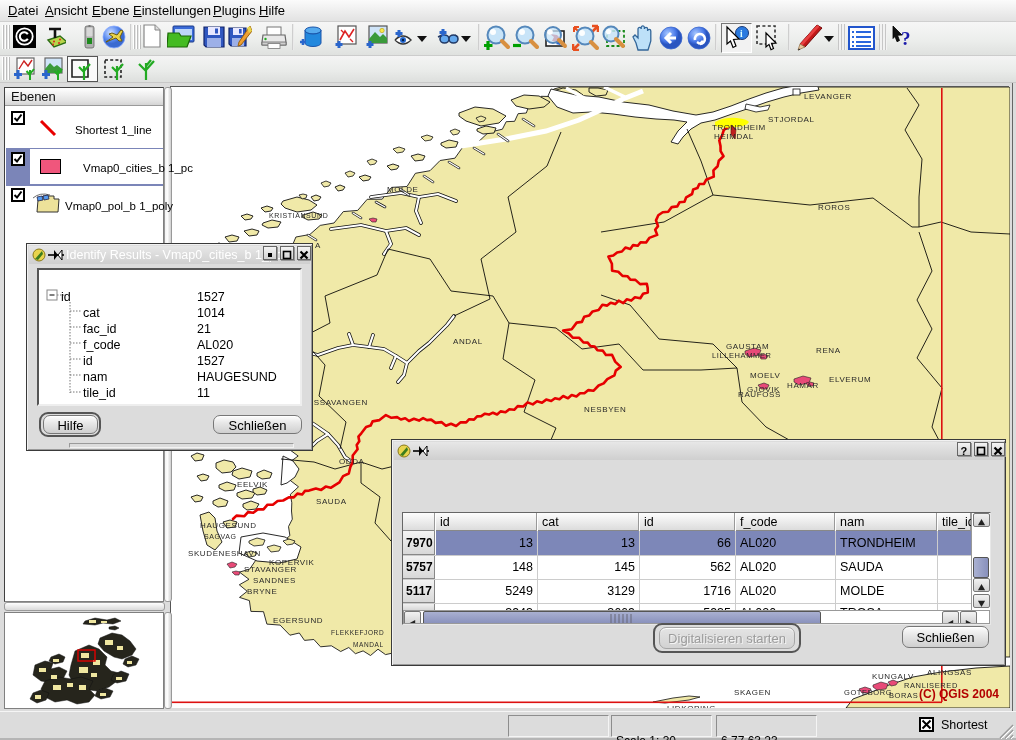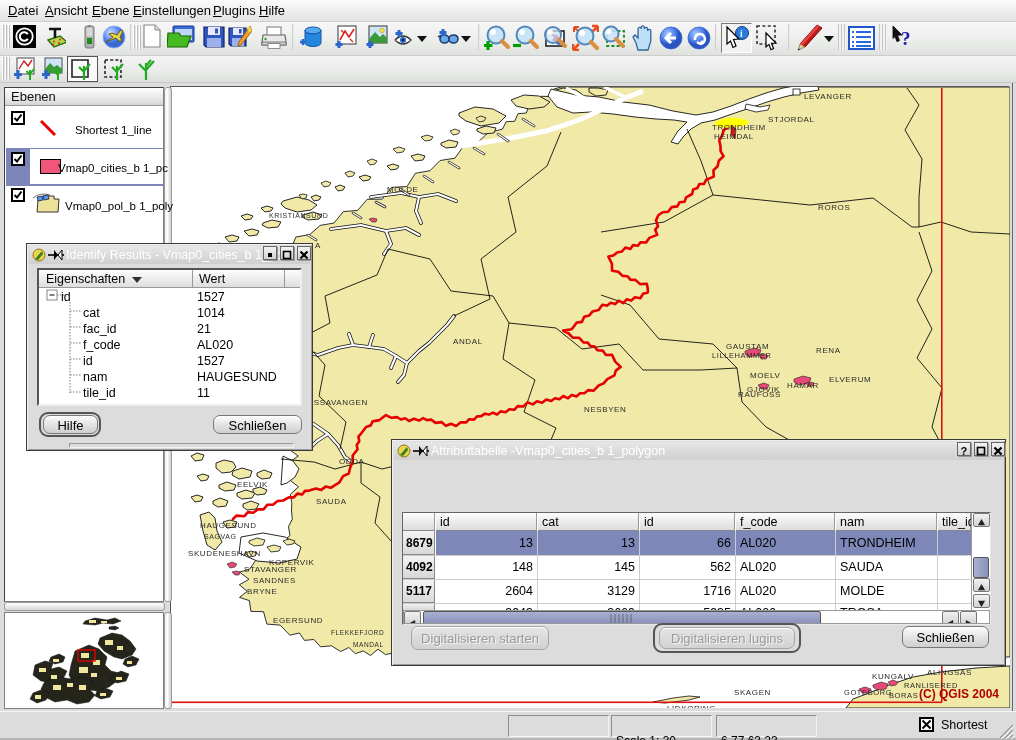--- a/index.html
+++ b/index.html
@@ -493,21 +493,21 @@
 <svg class="abs" style="left:38px;top:118px" width="20" height="20" viewBox="0 0 20 20">
     <line x1="3" y1="3" x2="17" y2="17" stroke="#e80000" stroke-width="3"></line>
   </svg>
 <div class="ltxt" style="left:75px;top:124px">Shortest 1_line</div>
 <div class="cbx" style="top:152px">
     <svg width="10" height="10" viewBox="0 0 10 10">
       <path d="M1.5 5 L4 7.5 L8.5 1.5" stroke="#000" stroke-width="2" fill="none"></path>
     </svg>
   </div>
 <div class="abs" style="left:40px;top:159px;width:21px;height:15px;background:#f0567c;border:1.5px solid #000"></div>
-<div class="ltxt" style="left:58px;top:162px">Vmap0_cities_b 1_pc</div>
+<div class="ltxt" style="left:83px;top:162px">Vmap0_cities_b 1_pc</div>
 <div class="cbx" style="top:188px">
     <svg width="10" height="10" viewBox="0 0 10 10">
       <path d="M1.5 5 L4 7.5 L8.5 1.5" stroke="#000" stroke-width="2" fill="none"></path>
     </svg>
   </div>
 <svg class="abs" style="left:30px;top:190px" width="32" height="24" viewBox="0 0 32 24">
 <path d="M8,10 L13,6 L24,6 L24,9 L29,9 L28,22 L7,22 Z" fill="#ede29a" stroke="#333" stroke-width="1"></path>
 <path d="M3,8 Q10,2 20,5" fill="none" stroke="#444" stroke-width="0.8"></path>
 <path d="M7,7 l5,-1 1,4 -5,1 z" fill="#5599ee" stroke="#224" stroke-width="0.8"></path>
 <path d="M13,6 l5,-1 1,4 -5,1 z" fill="#5599ee" stroke="#224" stroke-width="0.8"></path>
@@ -570,29 +570,20 @@
   <div class="tbtn" style="left:236px"><svg width="12" height="12" viewBox="0 0 12 12">
         <rect x="4" y="4" width="4" height="4" fill="#000"></rect>
       </svg></div>
   <div class="tbtn" style="left:253px"><svg width="12" height="12" viewBox="0 0 12 12">
         <rect x="2.5" y="2.5" width="7" height="7" fill="none" stroke="#000" stroke-width="1.6"></rect>
       </svg></div>
   <div class="tbtn" style="left:270px"><svg width="12" height="12" viewBox="0 0 12 12">
         <path d="M2.5 2.5 L9.5 9.5 M9.5 2.5 L2.5 9.5" stroke="#000" stroke-width="2.2"></path>
       </svg></div>
   <div style="position:absolute;left:10px;top:24px;width:265px;height:138px;background:#fff;border:2px solid;border-color:#555 #eee #eee #555;overflow:hidden;font-size:12.5px">
-    <div style="position:absolute;left:0;top:0;width:100%;height:18px;background:linear-gradient(#fdfdfd,#dedede);border-bottom:1px solid #999">
-      <span style="position:absolute;left:7px;top:2px">Eigenschaften</span>
-      <svg style="position:absolute;left:93px;top:7px" width="10" height="6" viewBox="0 0 10 6">
-          <path d="M0,0 L10,0 L5,6 Z" fill="#333"></path>
-        </svg>
-      <div style="position:absolute;left:153px;top:0;width:1px;height:18px;background:#999"></div>
-      <span style="position:absolute;left:160px;top:2px">Wert</span>
-      <div style="position:absolute;left:245px;top:0;width:1px;height:18px;background:#999"></div>
-    </div>
     <svg style="position:absolute;left:0px;top:18px" width="60" height="120" viewBox="0 0 60 120">
       <g stroke="#777" stroke-dasharray="1.5,1.5" fill="none">
       <line x1="31" y1="14" x2="31" y2="105"></line>
       <line x1="31" y1="23" x2="42" y2="23"></line>
       <line x1="31" y1="39" x2="42" y2="39"></line>
       <line x1="31" y1="55" x2="42" y2="55"></line>
       <line x1="31" y1="71" x2="42" y2="71"></line>
       <line x1="31" y1="87" x2="42" y2="87"></line>
       <line x1="31" y1="104" x2="42" y2="104"></line>
       <line x1="18" y1="7" x2="26" y2="7"></line>
@@ -625,21 +616,20 @@
   <div class="titlebar">
     <svg style="position:absolute;left:3px;top:2px" width="14" height="14" viewBox="0 0 14 14">
         <circle cx="7" cy="7" r="6" fill="#e8d44d" stroke="#8a7a1a" stroke-width="1"></circle>
         <path d="M3,11 L10,3 L11,6 L6,12 Z" fill="#3c7d1e"></path>
       </svg>
     <svg style="position:absolute;left:19px;top:4px" width="16" height="10" viewBox="0 0 16 10">
         <line x1="0" y1="5" x2="16" y2="5" stroke="#000" stroke-width="1.6"></line>
         <path d="M6,0 L6,10 L10,5 Z" fill="#000"></path>
         <path d="M14,0 L14,10 L10,5 Z" fill="#fff" stroke="#000" stroke-width="1"></path>
       </svg>
-    <span style="position:absolute;left:37px;top:2px">Attributtabelle -Vmap0_cities_b 1_polygon</span>
   </div>
   <div class="tbtn" style="left:565px"><svg width="12" height="12" viewBox="0 0 12 12">
         <text x="2.5" y="10" font-size="11" font-weight="bold" font-family="Liberation Sans">?</text>
       </svg></div>
   <div class="tbtn" style="left:582px"><svg width="12" height="12" viewBox="0 0 12 12">
         <rect x="2.5" y="2.5" width="7" height="7" fill="none" stroke="#000" stroke-width="1.6"></rect>
       </svg></div>
   <div class="tbtn" style="left:599px"><svg width="12" height="12" viewBox="0 0 12 12">
         <path d="M2.5 2.5 L9.5 9.5 M9.5 2.5 L2.5 9.5" stroke="#000" stroke-width="2.2"></path>
       </svg></div>
@@ -660,36 +650,36 @@
           <span>f_code</span>
         </div>
       <div class="th" style="left:433px;width:101px">
           <span>nam</span>
         </div>
       <div class="th" style="left:535px;width:33px">
           <span>tile_id</span>
         </div>
     </div>
 
-    <div class="trh" style="top:18px"><b>8679</b></div>
-    <div class="trh" style="top:42px"><b>4092</b></div>
+    <div class="trh" style="top:18px"><b>7970</b></div>
+    <div class="trh" style="top:42px"><b>5757</b></div>
     <div class="trh" style="top:66px"><b>5117</b></div>
     <div class="trh" style="top:90px;height:8px"><b>5118</b></div>
     <div style="position:absolute;left:33px;top:18px;width:535px;height:24px;background:#7d87b8"></div>
     <div class="td num" style="left:33px;top:23px;width:97px">13</div>
     <div class="td num" style="left:135px;top:23px;width:97px">13</div>
     <div class="td num" style="left:237px;top:23px;width:91px">66</div>
     <div class="td" style="left:337px;top:23px">AL020</div>
     <div class="td" style="left:437px;top:23px">TRONDHEIM</div>
     <div class="td num" style="left:33px;top:47px;width:97px">148</div>
     <div class="td num" style="left:135px;top:47px;width:97px">145</div>
     <div class="td num" style="left:237px;top:47px;width:91px">562</div>
     <div class="td" style="left:337px;top:47px">AL020</div>
     <div class="td" style="left:437px;top:47px">SAUDA</div>
-    <div class="td num" style="left:33px;top:71px;width:97px">2604</div>
+    <div class="td num" style="left:33px;top:71px;width:97px">5249</div>
     <div class="td num" style="left:135px;top:71px;width:97px">3129</div>
     <div class="td num" style="left:237px;top:71px;width:91px">1716</div>
     <div class="td" style="left:337px;top:71px">AL020</div>
     <div class="td" style="left:437px;top:71px">MOLDE</div>
     <div class="td num" style="left:33px;top:93px;width:97px">3943</div>
     <div class="td num" style="left:135px;top:93px;width:97px">3669</div>
     <div class="td num" style="left:237px;top:93px;width:91px">5935</div>
     <div class="td" style="left:337px;top:93px">AL020</div>
     <div class="td" style="left:437px;top:93px">TROSA</div>
 
@@ -732,23 +722,22 @@
           </g>
         </svg>
     </div>
     <div class="sbtn" style="left:538px;top:0;width:17px"><svg width="9" height="9" viewBox="0 0 10 10">
           <path d="M1,5 L8,1 L8,9 Z" fill="#222"></path>
         </svg></div>
     <div class="sbtn" style="left:556px;top:0;width:17px"><svg width="9" height="9" viewBox="0 0 10 10">
           <path d="M9,5 L2,1 L2,9 Z" fill="#222"></path>
         </svg></div>
   </div>
-  <div class="btn dis" style="left:19px;top:186px;width:138px;height:24px;padding-top:4px">Digitalisieren starten</div>
   <div class="focusring" style="left:261px;top:183px;width:148px;height:30px"></div>
-  <div class="btn dis" style="left:267px;top:187px;width:136px;height:22px;padding-top:3px">Digitalisieren lugins</div>
+  <div class="btn dis" style="left:267px;top:187px;width:136px;height:22px;padding-top:3px">Digitalisieren starten</div>
   <div class="btn" style="left:510px;top:186px;width:87px;height:22px;padding-top:3px">Schließen</div>
 </div>
 <div class="abs" style="left:1012px;top:83px;width:1px;height:628px;background:#666"></div>
 <div id="statusbar" class="abs">
   <div class="sbox" style="left:508px;width:101px"></div>
   <div class="sbox" style="left:611px;width:101px">Scale 1: 30</div>
   <div class="sbox" style="left:716px;width:101px">6.77,63.23</div>
   <div class="abs" style="left:919px;top:5px;width:15px;height:15px;border:2px solid #000;background:#fff">
     <svg width="11" height="11" viewBox="0 0 11 11">
         <path d="M1.5 1.5 L9.5 9.5 M9.5 1.5 L1.5 9.5" stroke="#000" stroke-width="2"></path>

